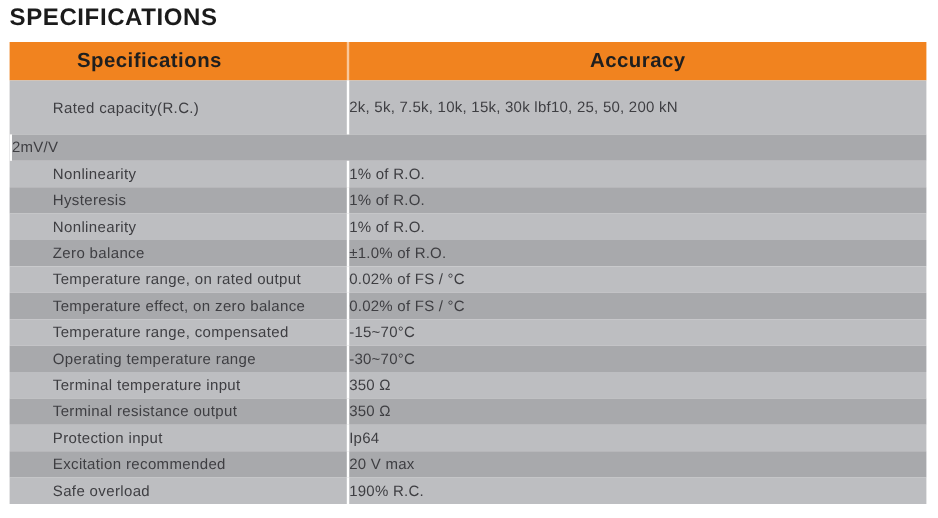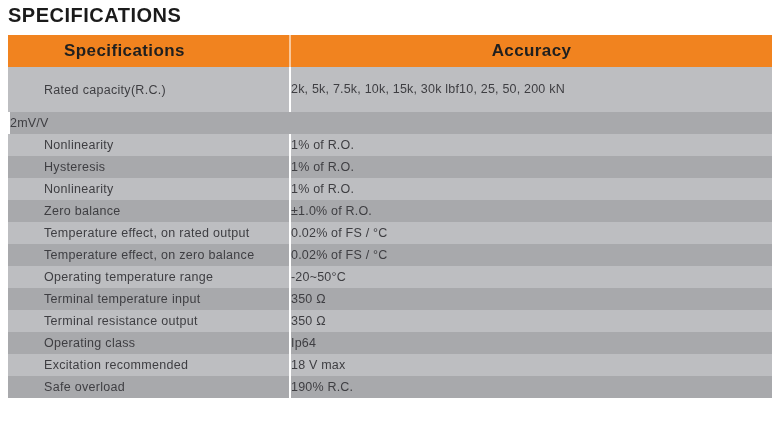--- a/index.html
+++ b/index.html
@@ -102,73 +102,80 @@
 
   <div class="t-row">
     <div class="cell-label">Zero balance</div>
     <div class="divider"></div>
     <div class="cell-value">
           <div class="value-line">±1.0% of R.O.</div>
         </div>
   </div>
 
   <div class="t-row">
-    <div class="cell-label">Temperature effect, on rated output</div>
+    <div class="cell-label">Temperature range, on rated output</div>
     <div class="divider"></div>
     <div class="cell-value">
           <div class="value-line">0.02% of FS / °C</div>
         </div>
   </div>
 
   <div class="t-row">
     <div class="cell-label">Temperature effect, on zero balance</div>
     <div class="divider"></div>
     <div class="cell-value">
           <div class="value-line">0.02% of FS / °C</div>
         </div>
   </div>
 
+  <div class="t-row">
+    <div class="cell-label">Temperature range, compensated</div>
+    <div class="divider"></div>
+    <div class="cell-value">
+          <div class="value-line">-15~70°C</div>
+        </div>
+  </div>
 
   <div class="t-row">
     <div class="cell-label">Operating temperature range</div>
     <div class="divider"></div>
     <div class="cell-value">
-          <div class="value-line">-20~50°C</div>
+          <div class="value-line">-30~70°C</div>
         </div>
   </div>
 
   <div class="t-row">
     <div class="cell-label">Terminal temperature input</div>
     <div class="divider"></div>
     <div class="cell-value">
           <div class="value-line">350 Ω</div>
         </div>
   </div>
 
   <div class="t-row">
     <div class="cell-label">Terminal resistance output</div>
     <div class="divider"></div>
     <div class="cell-value">
           <div class="value-line">350 Ω</div>
         </div>
   </div>
 
   <div class="t-row">
-    <div class="cell-label">Operating class</div>
+    <div class="cell-label">Protection input</div>
     <div class="divider"></div>
     <div class="cell-value">
           <div class="value-line">Ip64</div>
         </div>
   </div>
 
   <div class="t-row">
     <div class="cell-label">Excitation recommended</div>
     <div class="divider"></div>
     <div class="cell-value">
-          <div class="value-line">18 V max</div>
+          <div class="value-line">20 V max</div>
         </div>
   </div>
 
   <div class="t-row">
     <div class="cell-label">Safe overload</div>
     <div class="divider"></div>
     <div class="cell-value">
           <div class="value-line">190% R.C.</div>
         </div>
   </div>

